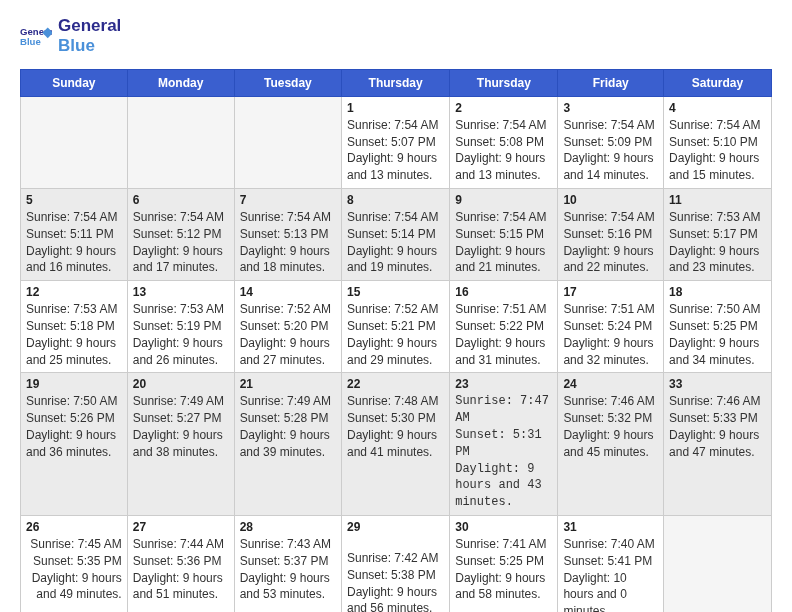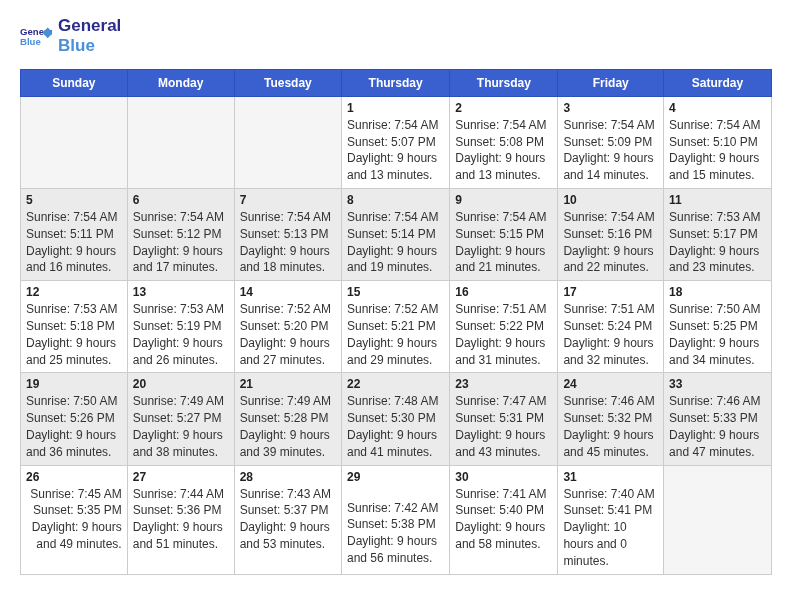--- a/index.html
+++ b/index.html
@@ -248,21 +248,21 @@
 Daylight: 9 hours and 39 minutes.</div>
           </td>
           <td>
             <div class="day-num">22</div>
             <div class="day-info" style="white-space: pre-line;">Sunrise: 7:48 AM
 Sunset: 5:30 PM
 Daylight: 9 hours and 41 minutes.</div>
           </td>
           <td>
             <div class="day-num">23</div>
-            <div class="day-info" style="white-space: pre-line;">Sunrise: 7:47 AM
+            <div class="day-info" style="white-space: pre-line; font-family: Liberation Mono, monospace;">Sunrise: 7:47 AM
 Sunset: 5:31 PM
 Daylight: 9 hours and 43 minutes.</div>
           </td>
           <td>
             <div class="day-num">24</div>
             <div class="day-info" style="white-space: pre-line;">Sunrise: 7:46 AM
 Sunset: 5:32 PM
 Daylight: 9 hours and 45 minutes.</div>
           </td>
           <td>
@@ -293,21 +293,21 @@
           </td>
           <td>
             <div class="day-num">29</div>
             <div class="day-info" style="white-space: pre-line; margin-top: 16px;">Sunrise: 7:42 AM
 Sunset: 5:38 PM
 Daylight: 9 hours and 56 minutes.</div>
           </td>
           <td>
             <div class="day-num">30</div>
             <div class="day-info" style="white-space: pre-line;">Sunrise: 7:41 AM
-Sunset: 5:40 PM
+Sunset: 5:25 PM
 Daylight: 9 hours and 58 minutes.</div>
           </td>
           <td>
             <div class="day-num">31</div>
             <div class="day-info" style="white-space: pre-line;">Sunrise: 7:40 AM
 Sunset: 5:41 PM
 Daylight: 10 hours and 0 minutes.</div>
           </td>
           <td class="empty"></td>
         </tr>

